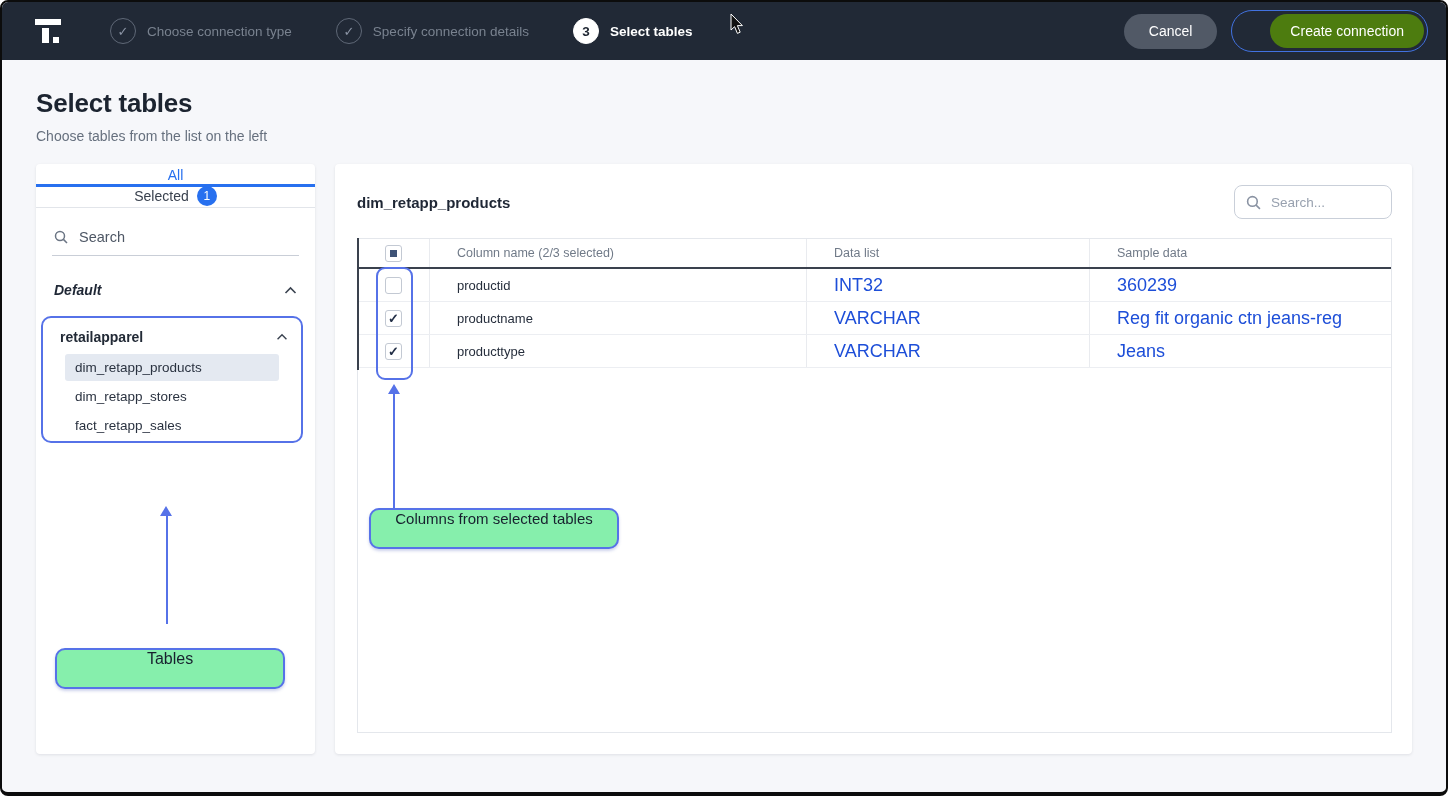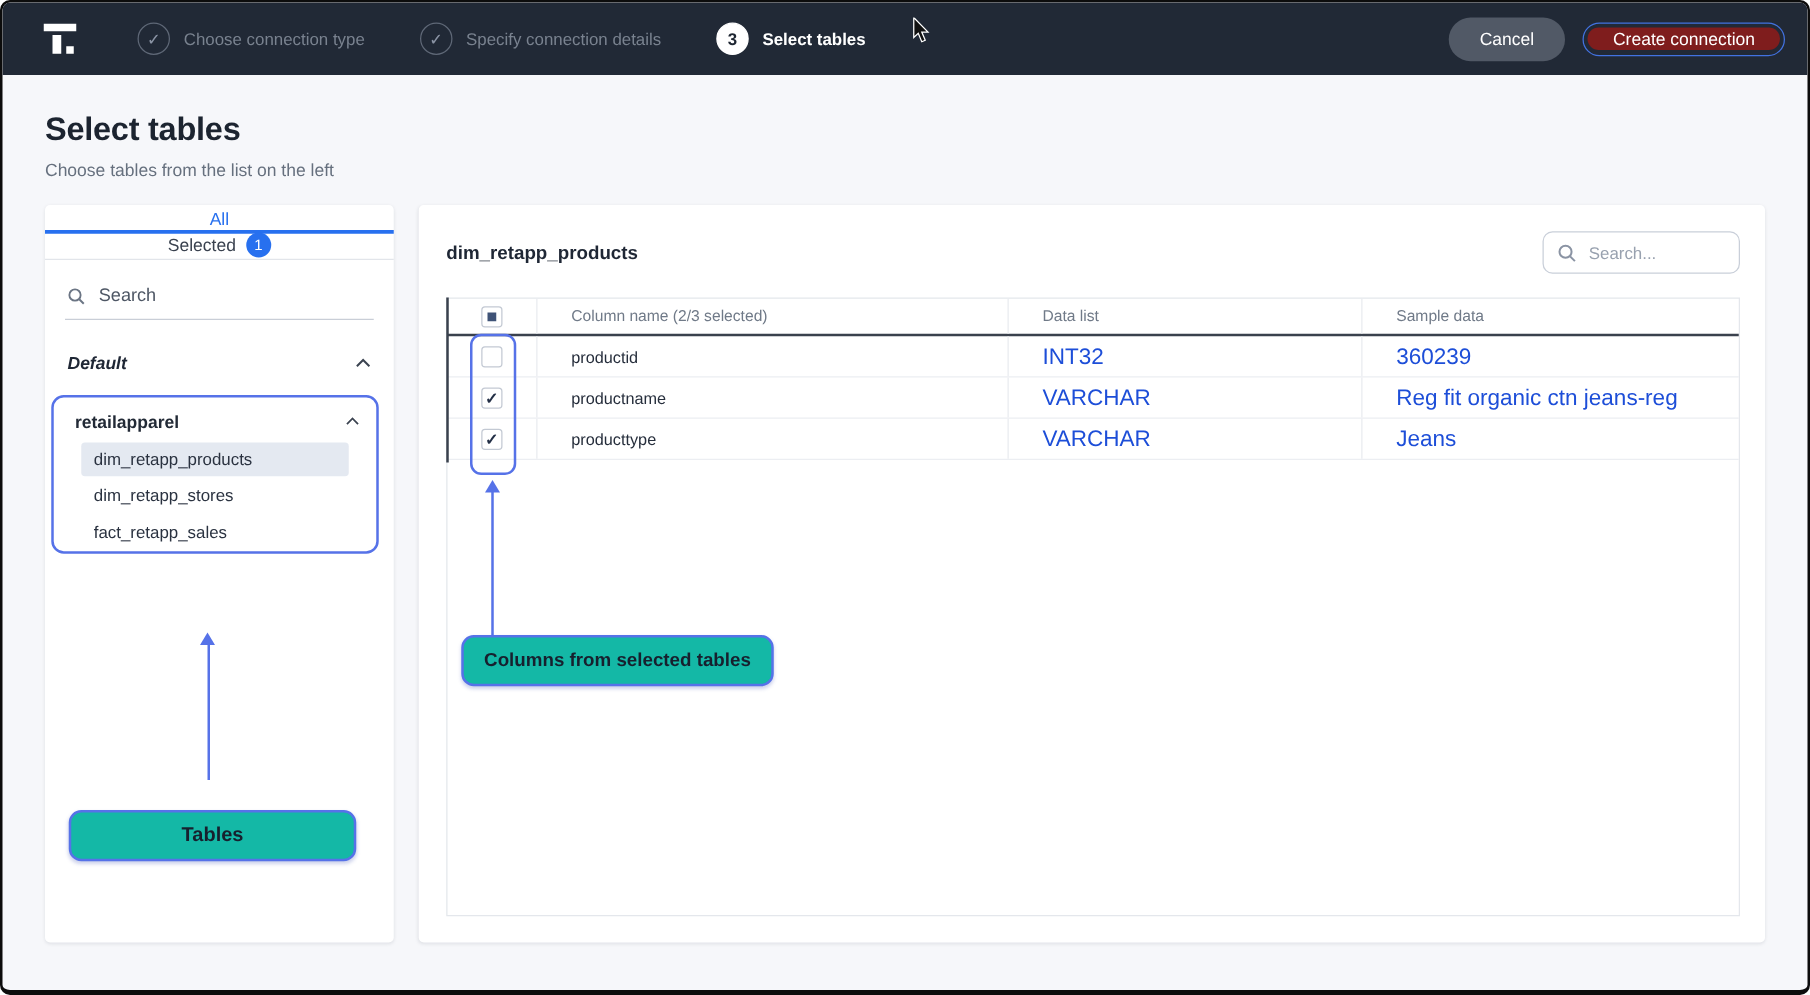--- a/index.html
+++ b/index.html
@@ -11,21 +11,21 @@
   .logo{width:32px;height:32px;flex:0 0 auto;margin-right:46px;}
   .steps{display:flex;align-items:center;gap:44px;}
   .step{display:flex;align-items:center;gap:11px;}
   .step-circle{width:26px;height:26px;border-radius:50%;border:1.5px solid #5f6877;color:#8b94a5;display:flex;align-items:center;justify-content:center;font-size:13px;flex:0 0 auto;}
   .step-label{font-size:13.5px;color:#79828f;white-space:nowrap;}
   .step.active .step-circle{background:#fff;border-color:#fff;color:#1d2531;font-weight:700;font-size:13.5px;}
   .step.active .step-label{color:#fff;font-weight:700;}
   .topbar-actions{margin-left:auto;display:flex;align-items:center;gap:14px;}
   .btn-cancel{background:#515966;color:#fff;border:none;border-radius:18px;height:35px;padding:0 25px;font-size:14px;font-family:inherit;cursor:pointer;}
   .create-ring{border:1.5px solid #4272e0;border-radius:22px;padding:3px;background:transparent;}
-  .btn-create{background:#7f1d1d;color:#fff;border:none;border-radius:17px;height:18px;padding:0 20px;font-size:14px;font-family:inherit;cursor:pointer;}
+  .btn-create{background:#4d7c0f;color:#fff;border:none;border-radius:17px;height:34px;padding:0 20px;font-size:14px;font-family:inherit;cursor:pointer;margin-left:35px;}
   .cursor{position:absolute;left:728px;top:12px;pointer-events:none;}
 
   
   .page-head{padding:28px 34px 20px;}
   .page-title{margin:0;font-size:26px;font-weight:700;color:#1c2430;letter-spacing:-0.2px;}
   .page-subtitle{margin:9px 0 0;font-size:14px;color:#66707e;}
 
   
   .content{display:flex;gap:20px;padding:0 34px;align-items:flex-start;}
   .card{background:#fff;border-radius:4px;box-shadow:0 1px 3px rgba(20,30,50,0.10);}
@@ -44,21 +44,21 @@
   .group-label{font-size:14px;font-weight:700;color:#1f2735;font-style:italic;}
   .schema-box{margin:6px 12px 0 5px;border:2.5px solid #5672e8;border-radius:10px;}
   .schema-row{display:flex;align-items:center;justify-content:space-between;padding:11px 13px 7px 17px;cursor:pointer;}
   .schema-label{font-size:14px;font-weight:700;color:#222a36;}
   .table-item{margin:2px 22px;padding:6px 10px;font-size:13.5px;color:#2a3240;border-radius:3px;cursor:pointer;}
   .table-item.selected{background:#e4e9f1;}
 
   
   .v-line{position:absolute;width:2px;background:#5672e8;}
   .arrow-head{position:absolute;width:0;height:0;border-left:6px solid transparent;border-right:6px solid transparent;border-bottom:10px solid #5672e8;}
-  .callout{position:absolute;background:#14b8a6;border:2.5px solid #5672e8;border-radius:10px;display:flex;align-items:center;justify-content:center;color:#17202e;box-shadow:0 2px 3px rgba(60,80,180,0.25);font-weight:bold;}
+  .callout{position:absolute;background:#86efac;border:2.5px solid #5672e8;border-radius:10px;display:flex;justify-content:center;color:#17202e;box-shadow:0 2px 3px rgba(60,80,180,0.25);}
   .tables-line{left:130px;top:352px;height:108px;}
   .tables-head{left:124px;top:342px;}
   .tables-callout{left:19px;top:484px;width:230px;height:41px;font-size:16px;}
 
   
   .right-card{flex:1;height:590px;min-width:0;position:relative;}
   .card-head{display:flex;align-items:center;justify-content:space-between;padding:21px 20px 19px 22px;}
   .card-title{font-size:15px;font-weight:700;color:#1f2735;}
   .box-search{width:158px;height:34px;border:1px solid #c9cfd9;border-radius:8px;display:flex;align-items:center;gap:8px;padding:0 11px;background:#fff;}
   .box-search input{border:none;outline:none;font-family:inherit;font-size:13.5px;color:#2a3240;width:100%;background:transparent;}

